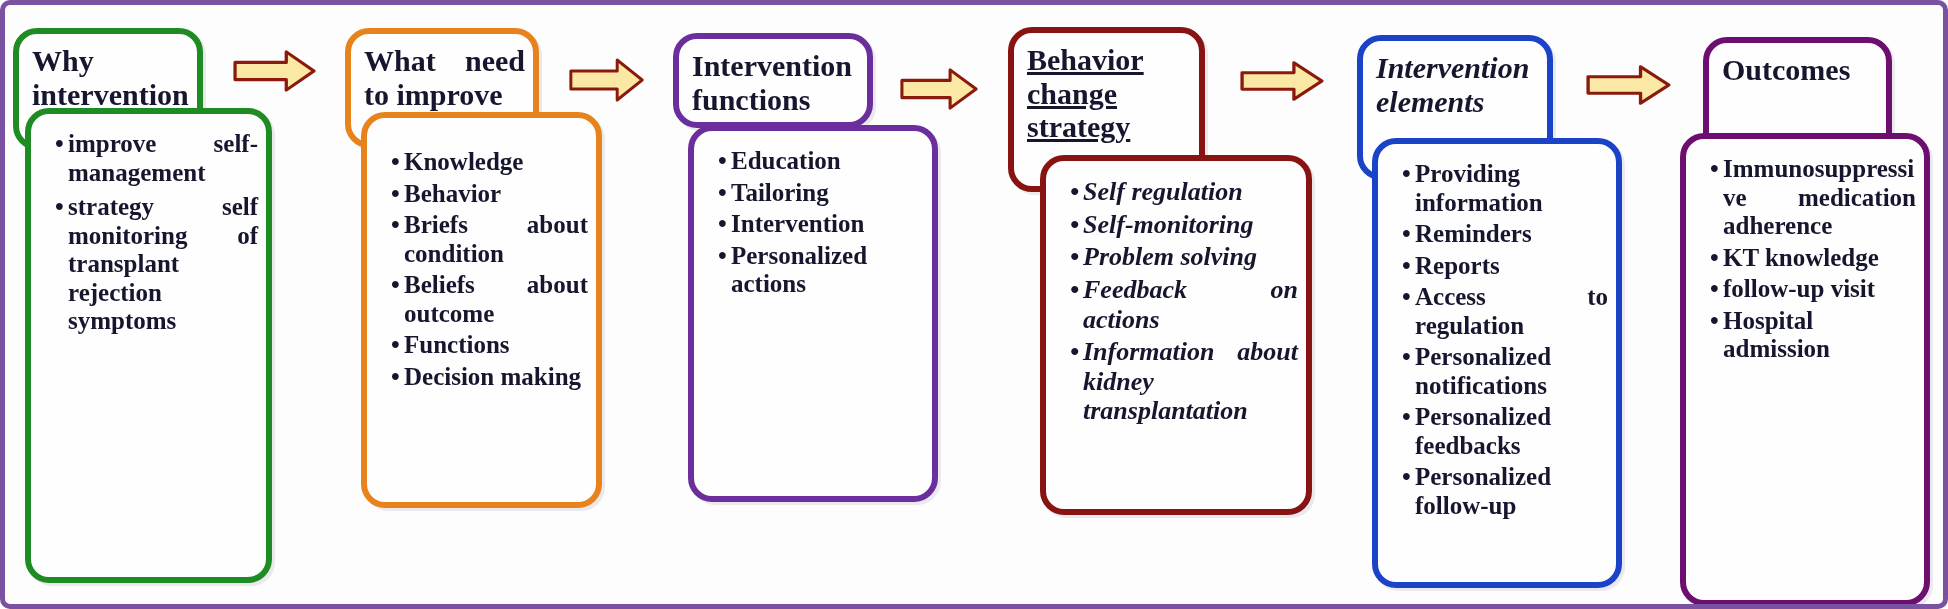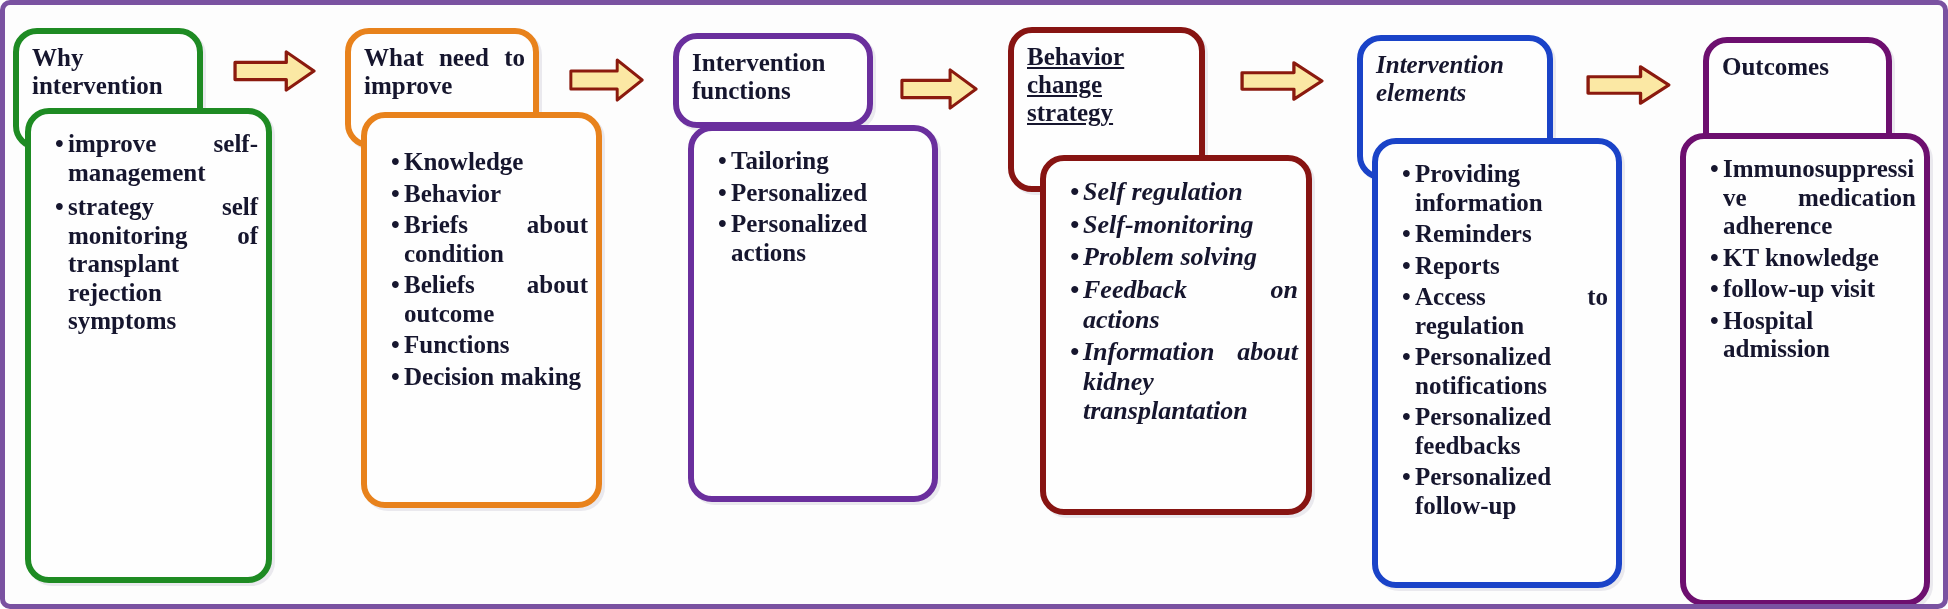--- a/index.html
+++ b/index.html
@@ -19,21 +19,21 @@
     position:absolute;
     box-sizing:border-box;
     background:#fefefe;
     border:6px solid var(--accent,#333);
     border-radius:24px;
   }
   .hbox{
     z-index:1;
     padding:10px 8px 0 13px;
     font-weight:700;
-    font-size:25px;
+    font-size:30px;
     line-height:1.12;
     text-align:justify;
     box-shadow:3px 3px 0 rgba(150,145,170,.18);
   }
   .cbox{
     z-index:2;
     box-shadow:3px 3px 0 rgba(150,145,170,.18);
   }
   .cbox ul{
     margin:0;list-style:none;
@@ -113,22 +113,23 @@
           <li>Functions</li>
           <li>Decision making</li>
         </ul>
     </div>
   </section>
 
   <section class="column col3" style="--accent: #6a2f9d;">
     <div class="hbox">Intervention functions</div>
     <div class="cbox">
       <ul>
+          <li>Education</li>
           <li>Tailoring</li>
-          <li>Personalized</li>
+          <li>Intervention</li>
           <li>Personalized actions</li>
         </ul>
     </div>
   </section>
 
   <section class="column col4" style="--accent: #871412;">
     <div class="hbox">Behavior change strategy</div>
     <div class="cbox">
       <ul>
           <li>Self regulation</li>

